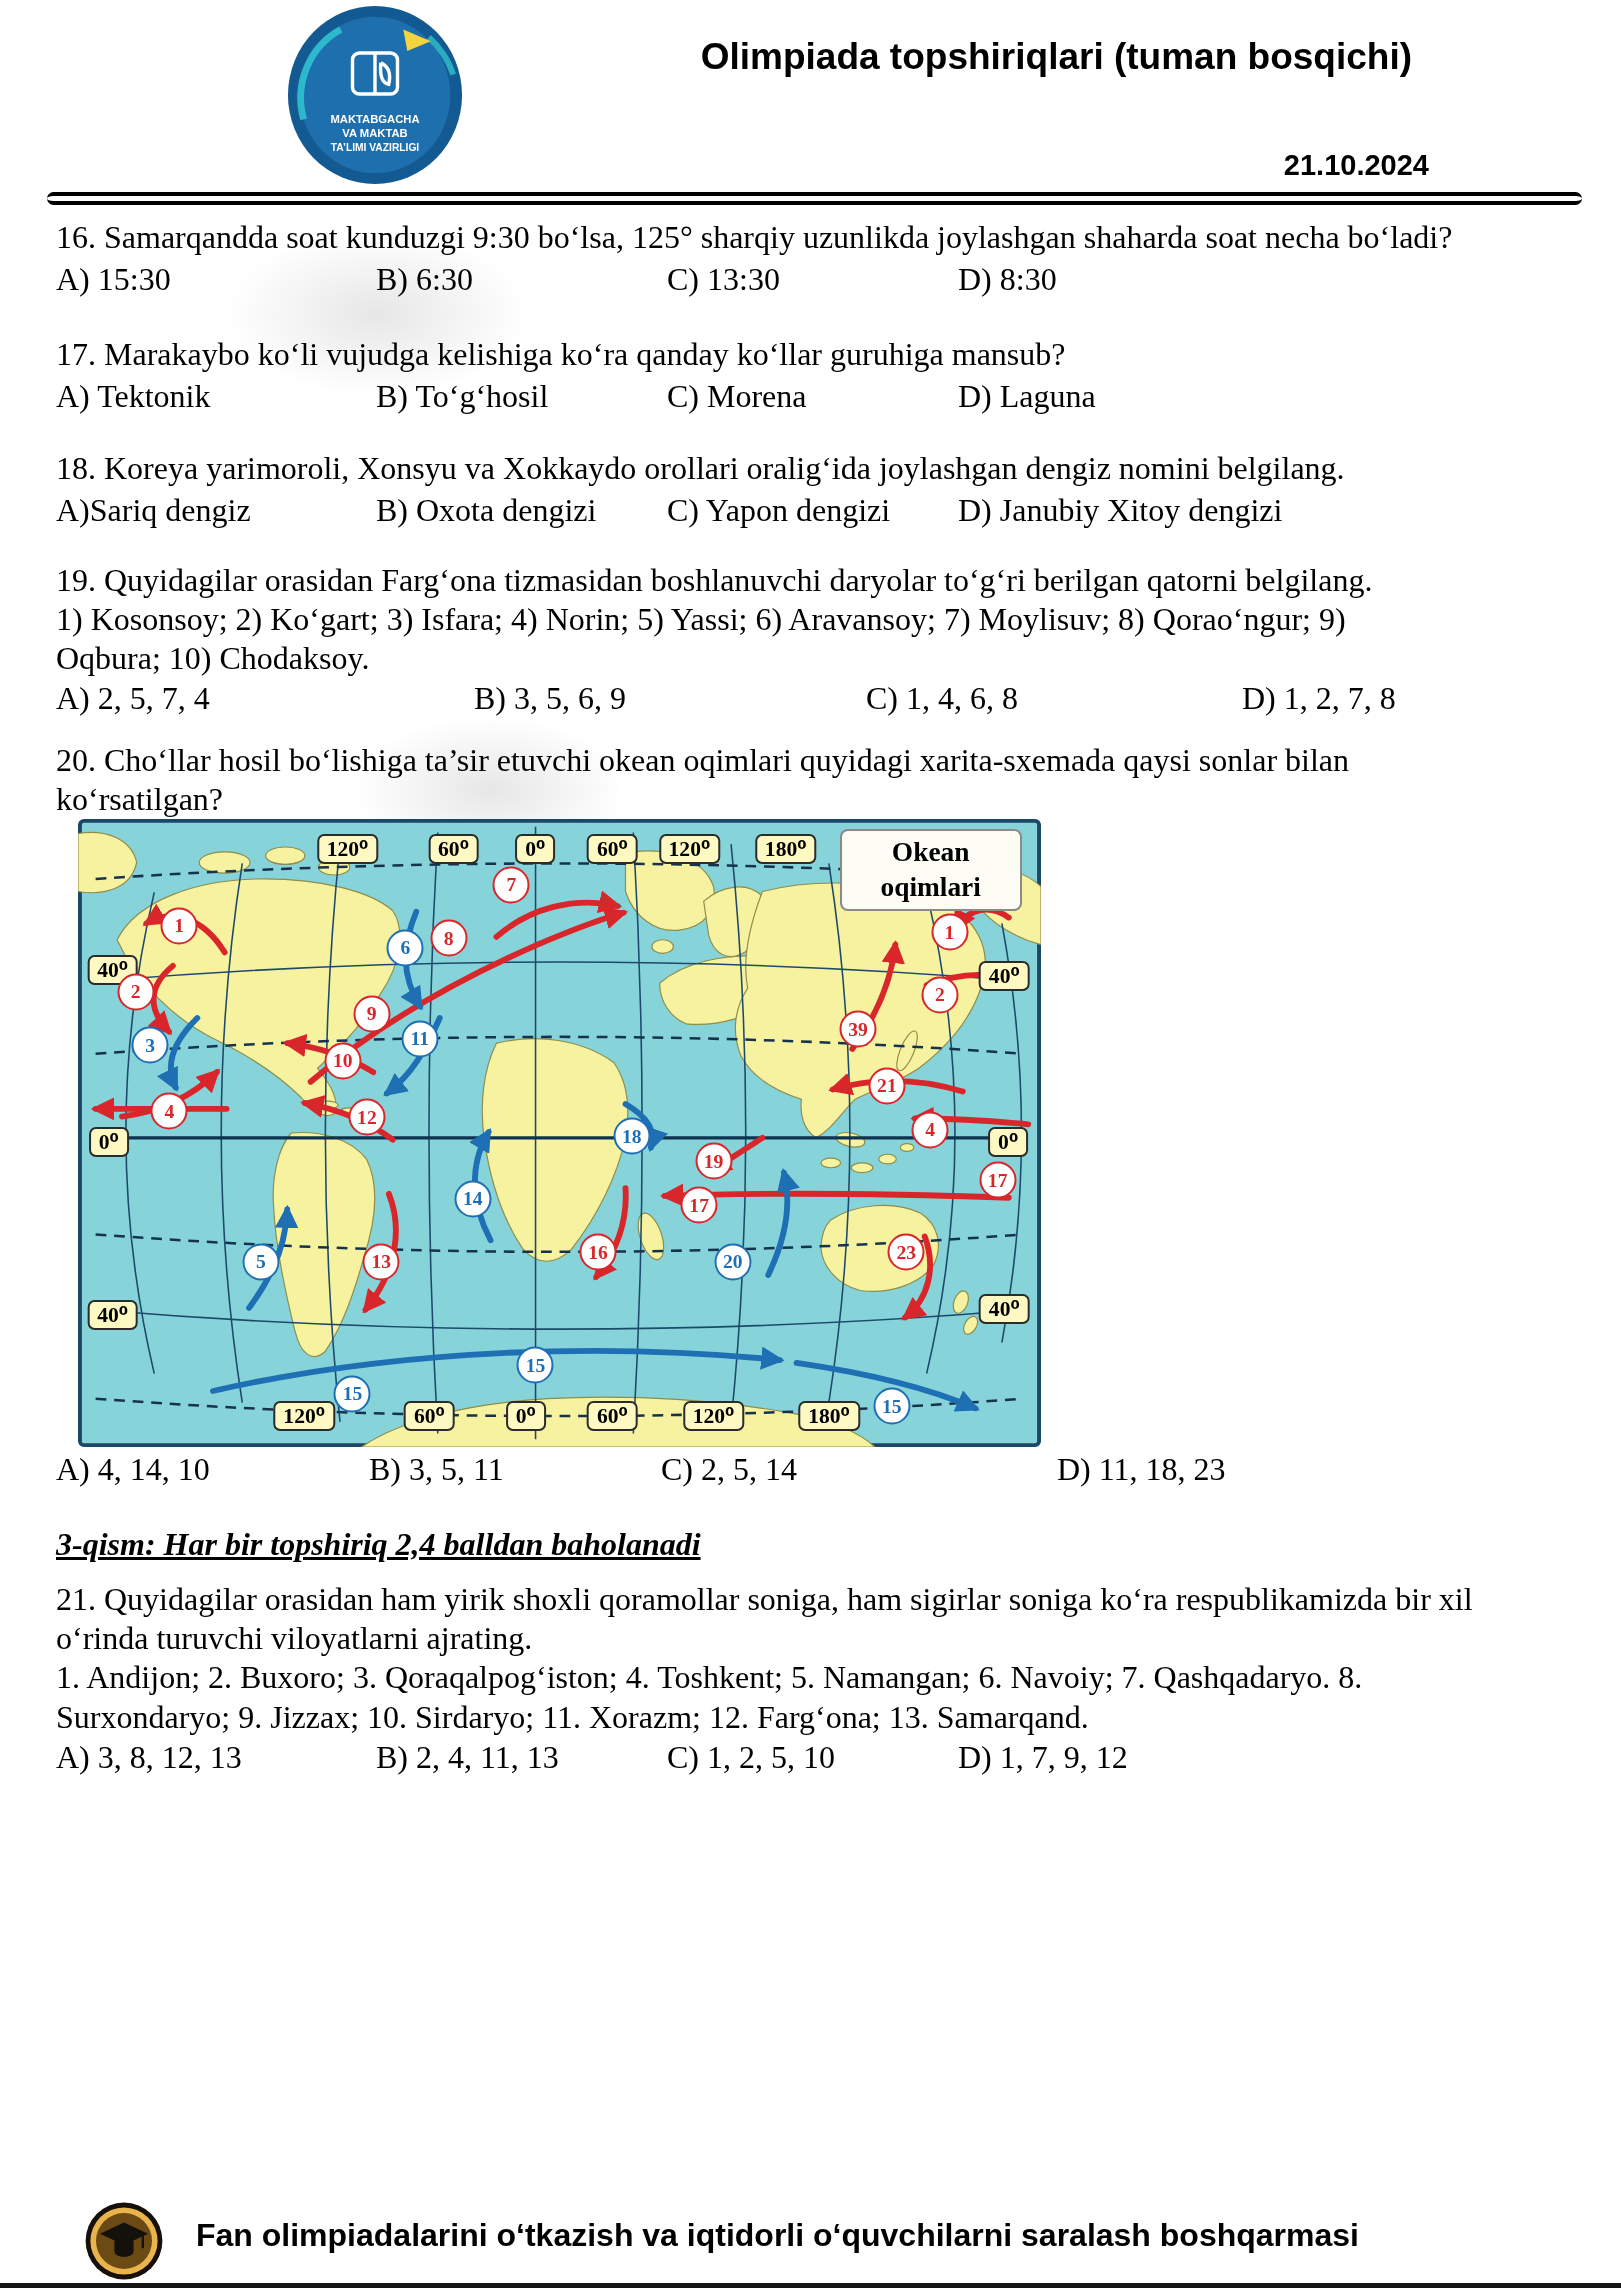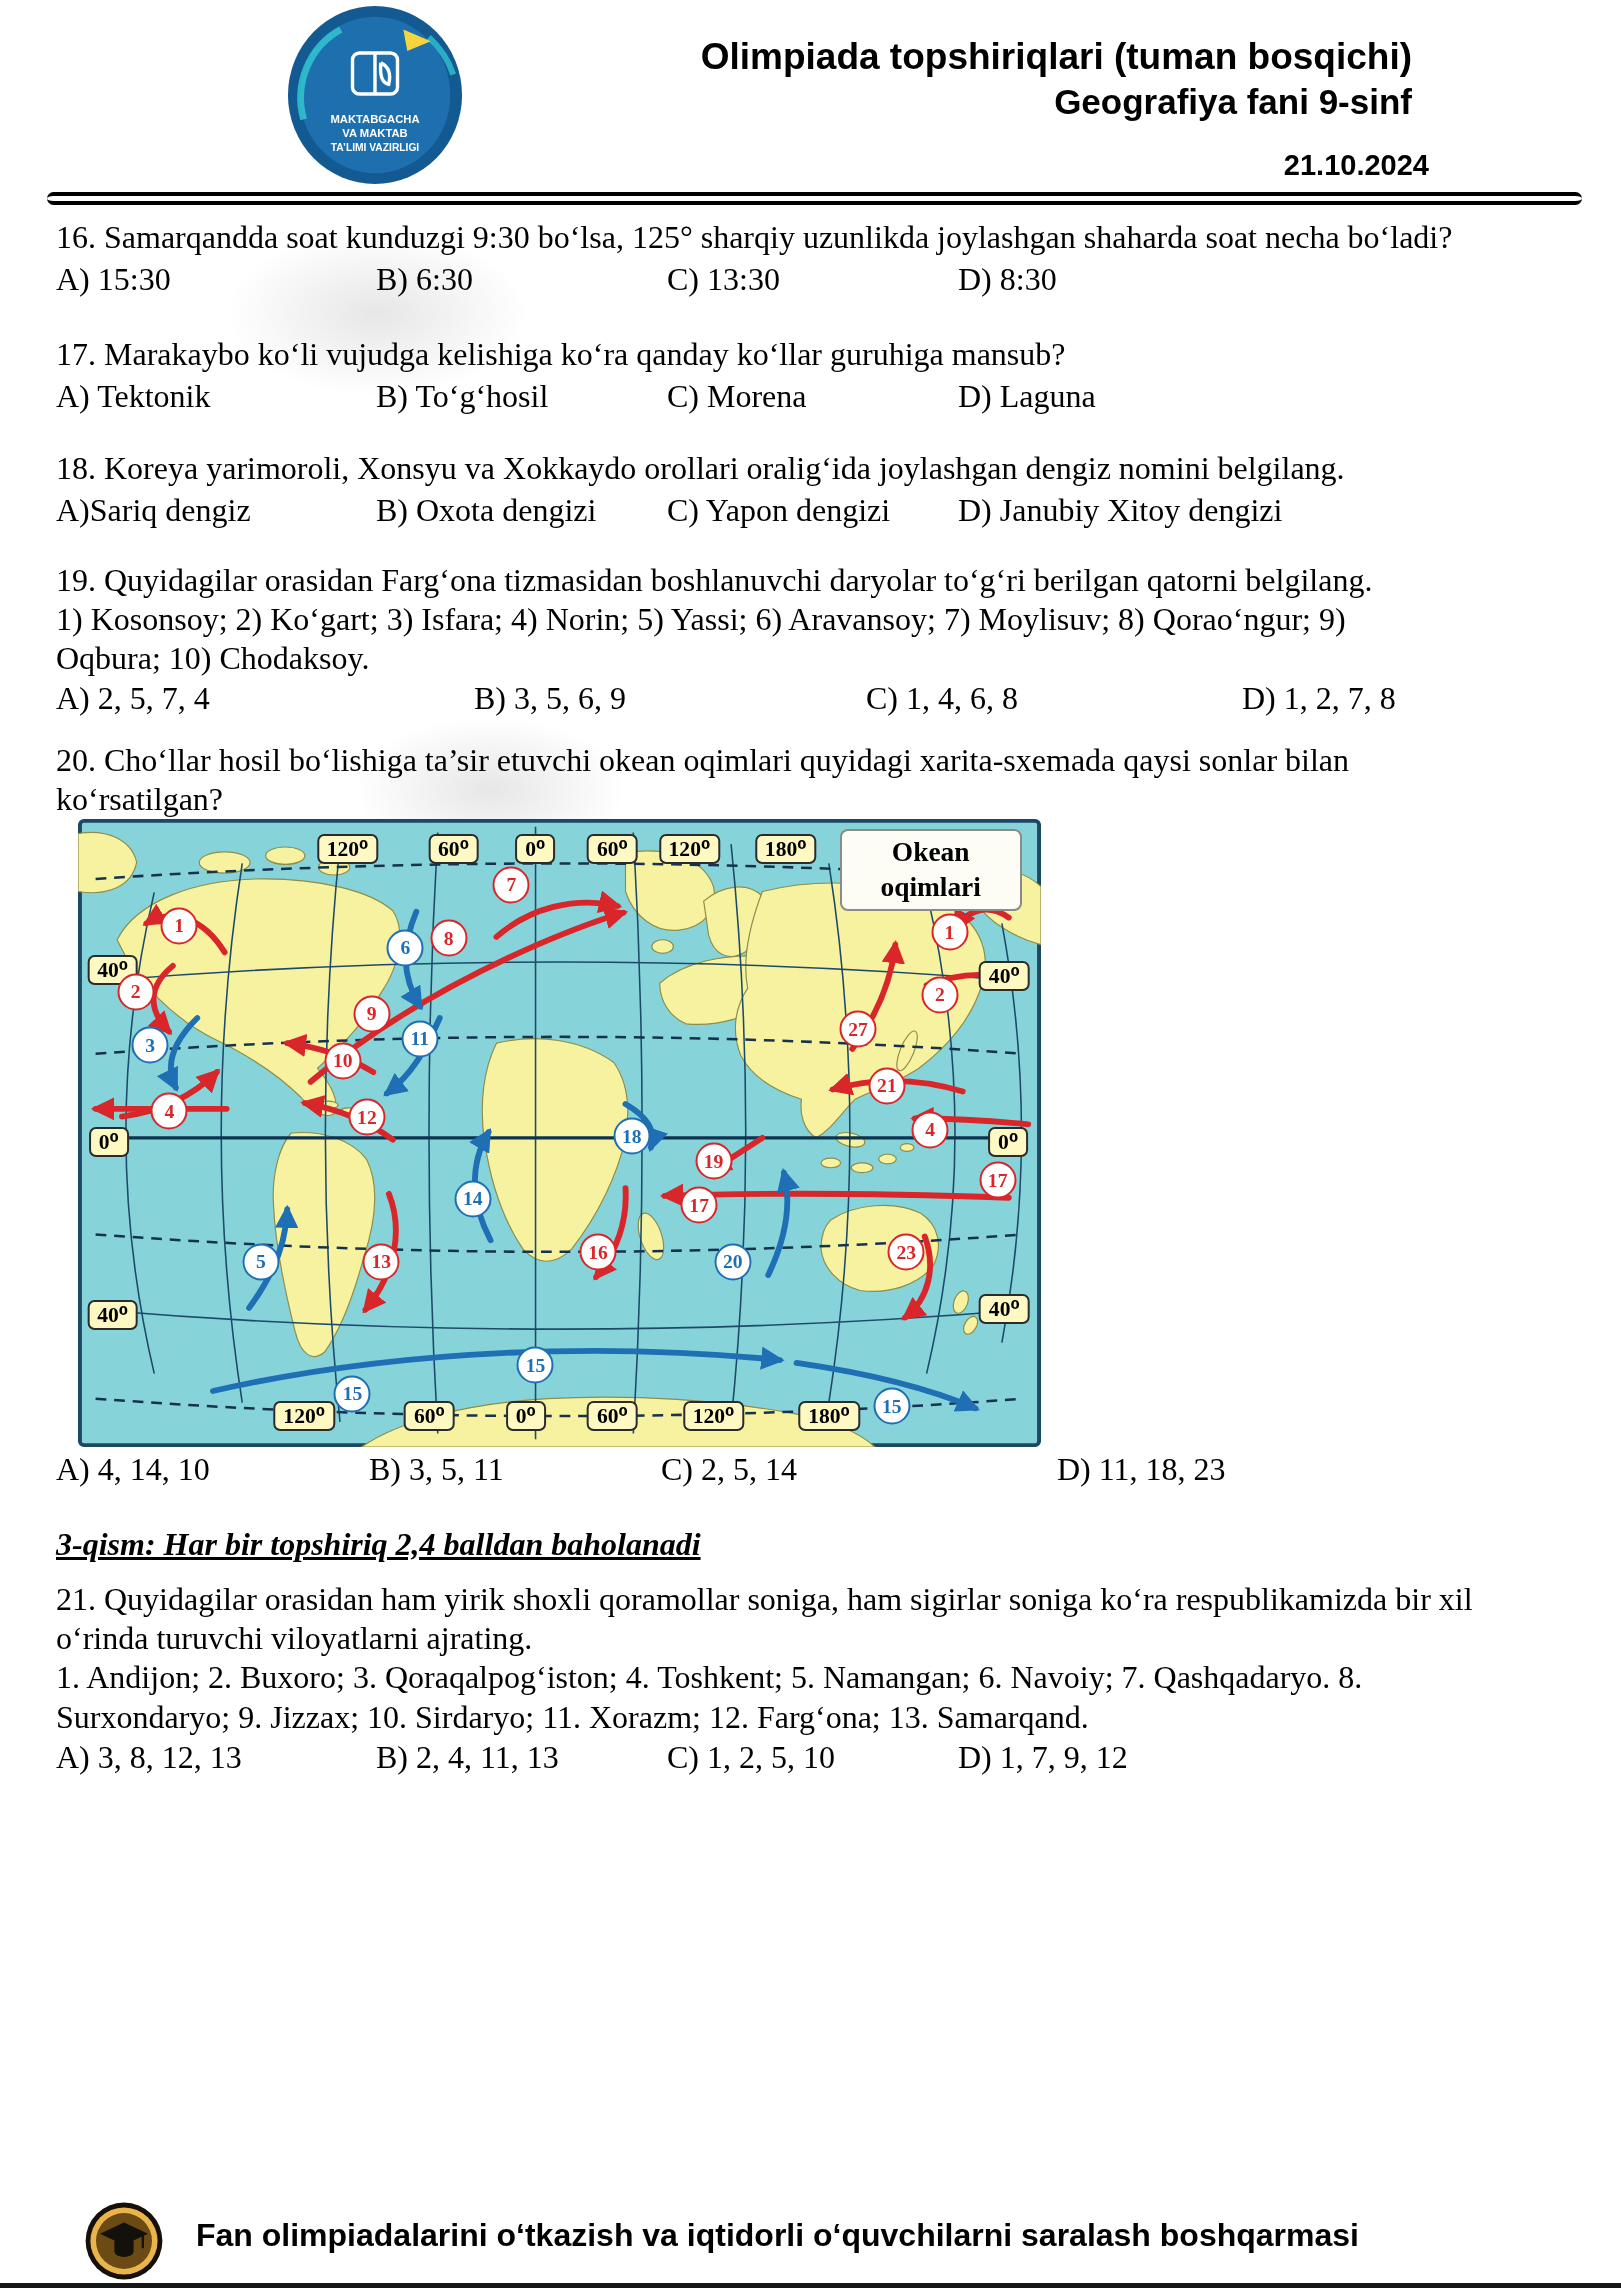--- a/index.html
+++ b/index.html
@@ -61,21 +61,20 @@
     </g>
     <g fill="#ffffff" font-family="Liberation Sans, sans-serif" font-weight="bold" text-anchor="middle">
       <text x="91" y="122" font-size="11.5">MAKTABGACHA</text>
       <text x="91" y="136" font-size="11.5">VA MAKTAB</text>
       <text x="91" y="150" font-size="10.5">TA’LIMI VAZIRLIGI</text>
     </g>
   </svg>
 </div>
 <div class="htitles">
   <div class="htitle1">Olimpiada topshiriqlari (tuman bosqichi)</div>
-  <div class="htitle2">Geografiya fani 9-sinf</div>
 </div>
 <div class="hdate">21.10.2024</div>
 <div class="rule2"></div>
 <div class="smudge" style="left:225px;top:230px;width:304px;height:167px;"></div>
 <div class="smudge" style="left:353px;top:716px;width:274px;height:147px;"></div>
 
 <div class="qline" style="top:218px">16. Samarqandda soat kunduzgi 9:30 bo‘lsa, 125° sharqiy uzunlikda joylashgan shaharda soat necha bo‘ladi?</div>
 <div class="optrow" style="top:261px">
   <span class="opt" style="left:0">A) 15:30</span>
   <span class="opt" style="left:320px">B) 6:30</span>
@@ -246,21 +245,21 @@
   <div class="marker cold" style="left:47.5%;top:87%">15</div>
   <div class="marker cold" style="left:28.5%;top:91.5%">15</div>
   <div class="marker cold" style="left:84.5%;top:93.5%">15</div>
   <div class="marker warm" style="left:54%;top:69%">16</div>
   <div class="marker warm" style="left:64.5%;top:61.5%">17</div>
   <div class="marker warm" style="left:95.5%;top:57.5%">17</div>
   <div class="marker cold" style="left:57.5%;top:50.5%">18</div>
   <div class="marker warm" style="left:66%;top:54.5%">19</div>
   <div class="marker cold" style="left:68%;top:70.5%">20</div>
   <div class="marker warm" style="left:84%;top:42.5%">21</div>
-  <div class="marker warm" style="left:81%;top:33.5%">27</div>
+  <div class="marker warm" style="left:81%;top:33.5%">39</div>
   <div class="marker warm" style="left:86%;top:69%">23</div>
   <div class="marker warm" style="left:89.5%;top:28%">2</div>
   <div class="marker warm" style="left:90.5%;top:18%">1</div>
   <div class="marker warm" style="left:88.5%;top:49.5%">4</div>
 
   <div class="maptitle">
     <div>Okean</div>
     <div>oqimlari</div>
   </div>
 

